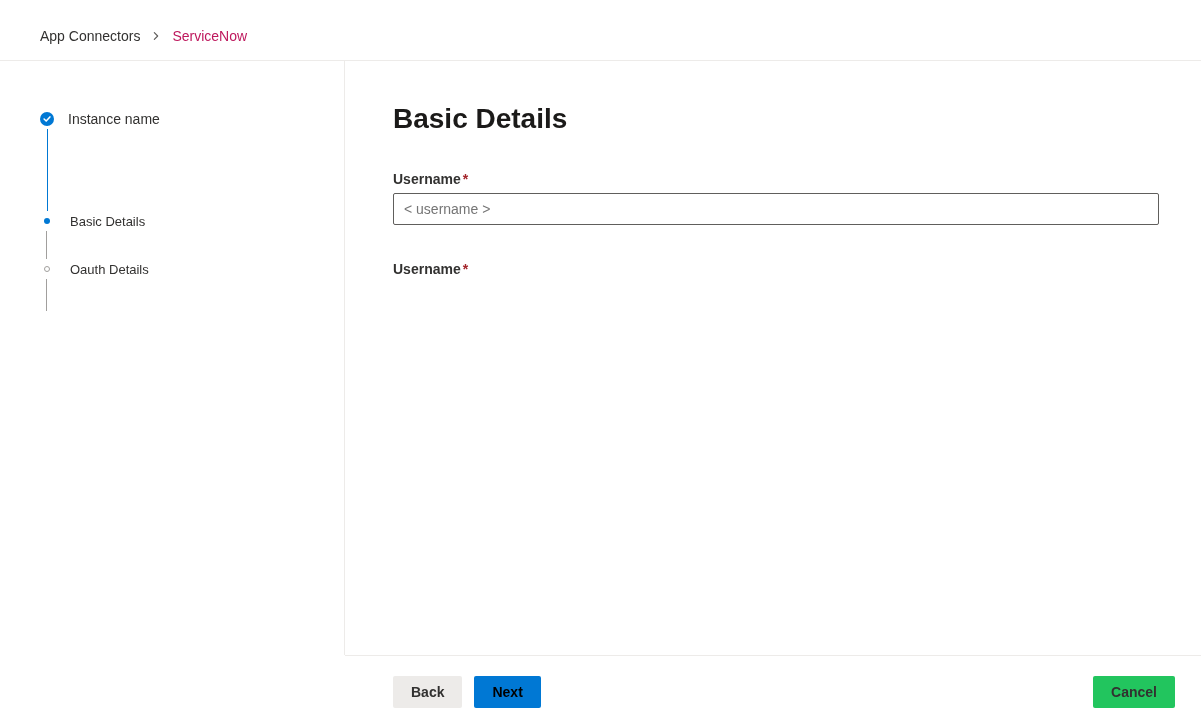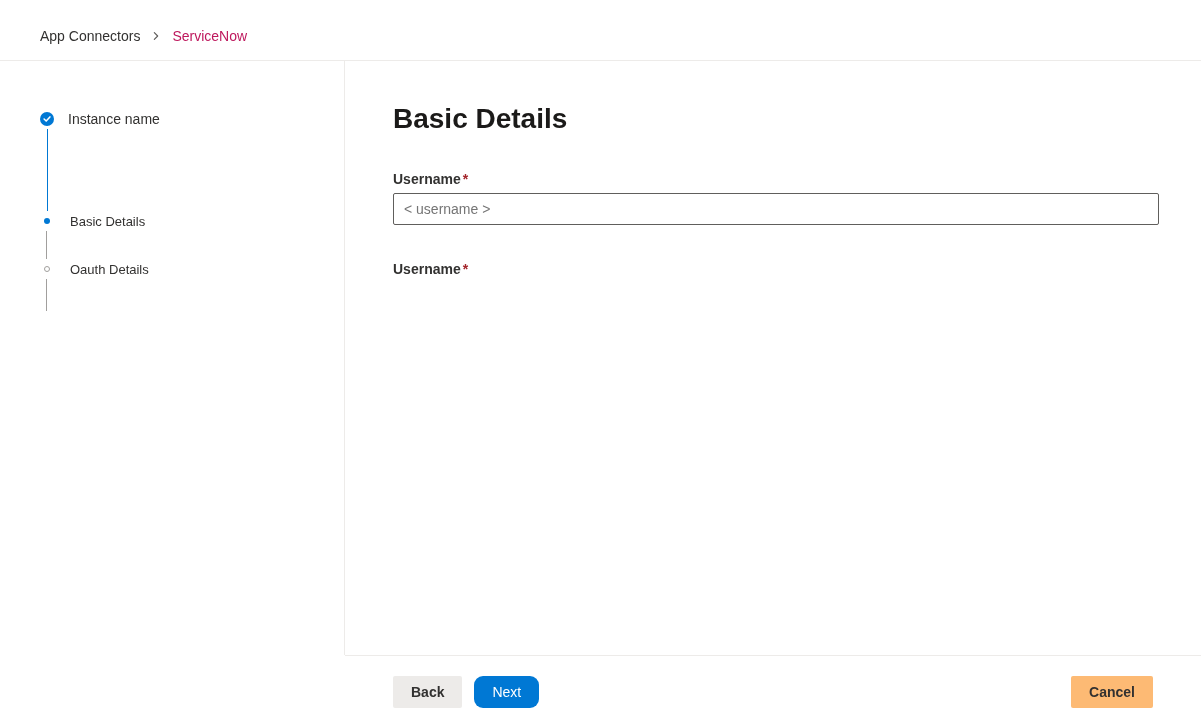--- a/index.html
+++ b/index.html
@@ -149,21 +149,21 @@
       border: 1px solid #605e5c;
       border-radius: 2px;
       padding: 0 10px;
       font-size: 14px;
       font-family: inherit;
       background: #fff;
       color: #323130;
     }
     .footer {
       border-top: 1px solid #edebe9;
-      padding: 16px 48px 0 48px;
+      padding: 16px 26px 0 48px;
       display: flex;
       align-items: center;
       margin-left: 345px;
       height: 57px;
     }
     .btn {
       height: 32px;
       padding: 0 18px;
       border: none;
       border-radius: 2px;
@@ -172,26 +172,25 @@
       cursor: pointer;
       font-weight: 600;
     }
     .btn-back {
       background: #edebe9;
       color: #323130;
       margin-right: 12px;
     }
     .btn-next {
       background: #0078d4;
-      color: #ffffff;
-      font-weight: 400;
-      border-radius: 9px;
+      color: #000000;
+      font-weight: 700;
     }
     .btn-cancel {
-      background: #fdba74;
+      background: #22c55e;
       color: #323130;
       margin-left: auto;
     }
   </style>
 </head>
 <body>
 
 <div class="breadcrumb">
   <span class="breadcrumb-link">App Connectors</span>
   <span class="breadcrumb-sep">

